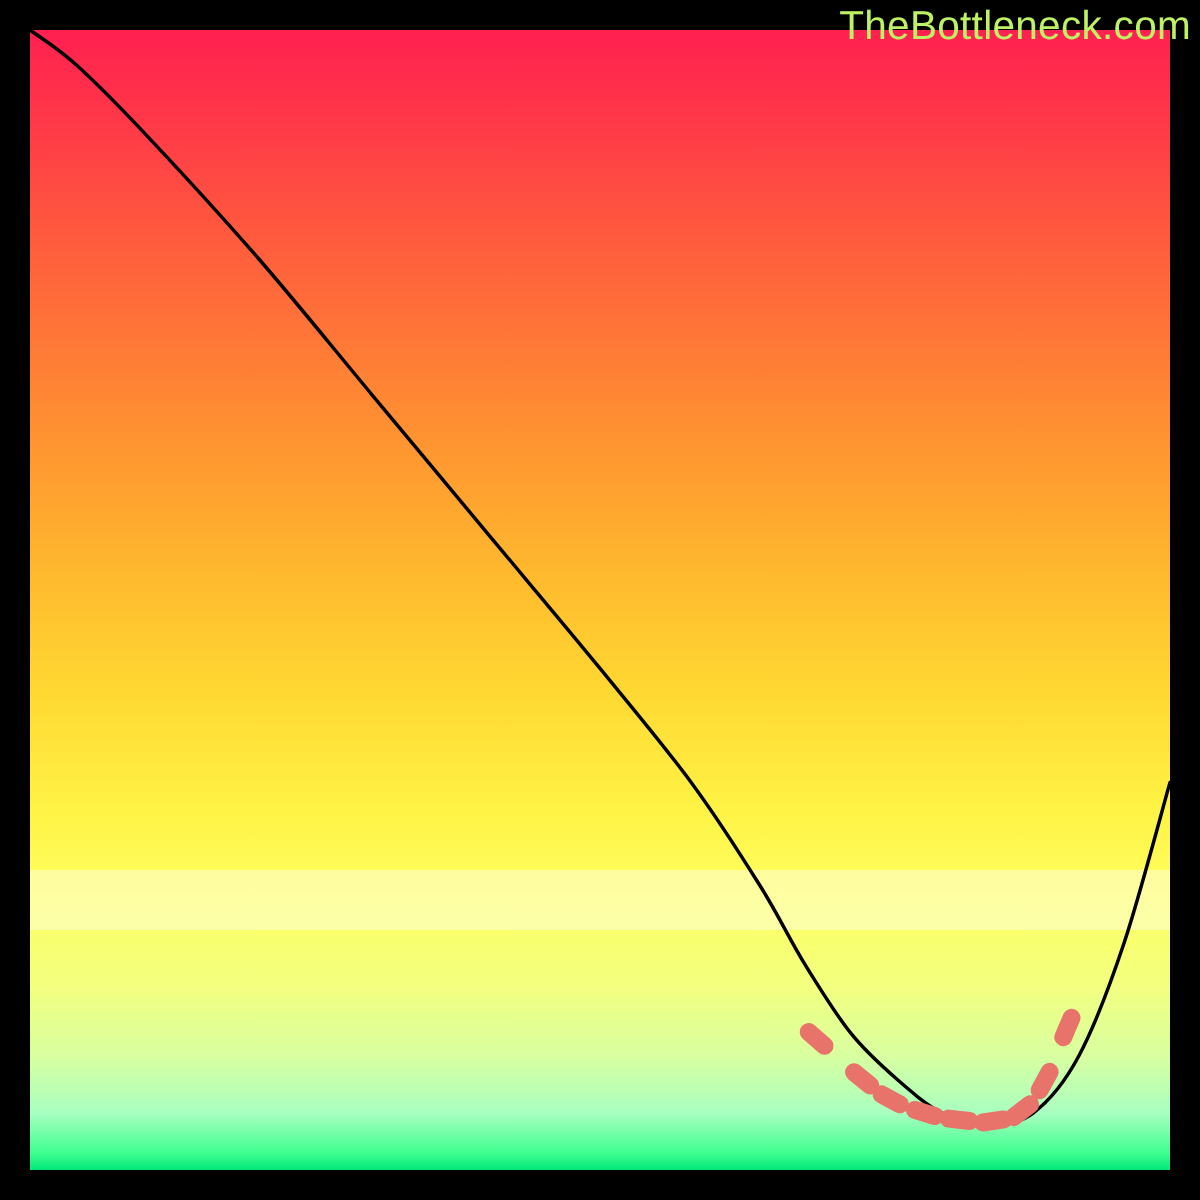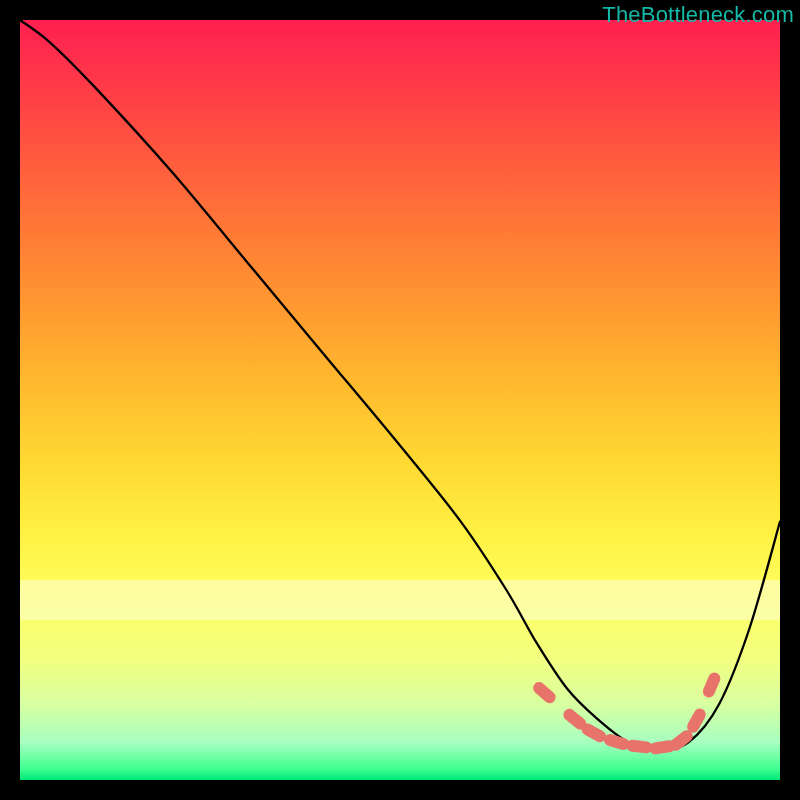--- a/index.html
+++ b/index.html
@@ -40,22 +40,22 @@
     top: 580px;
     height: 40px;
     background: rgba(255,255,245,0.45);
     pointer-events: none;
   }
   .watermark {
     position: absolute;
     top: 2px;
     right: 6px;
     font-family: Arial, Helvetica, sans-serif;
-    font-size: 22px;
-    color: #14b8a6;
+    font-size: 27px;
+    color: #bef264;
     letter-spacing: 0.2px;
   }
   svg.curve-layer {
     position: absolute;
     left: 20px;
     top: 20px;
     width: 760px;
     height: 760px;
     pointer-events: none;
   }

